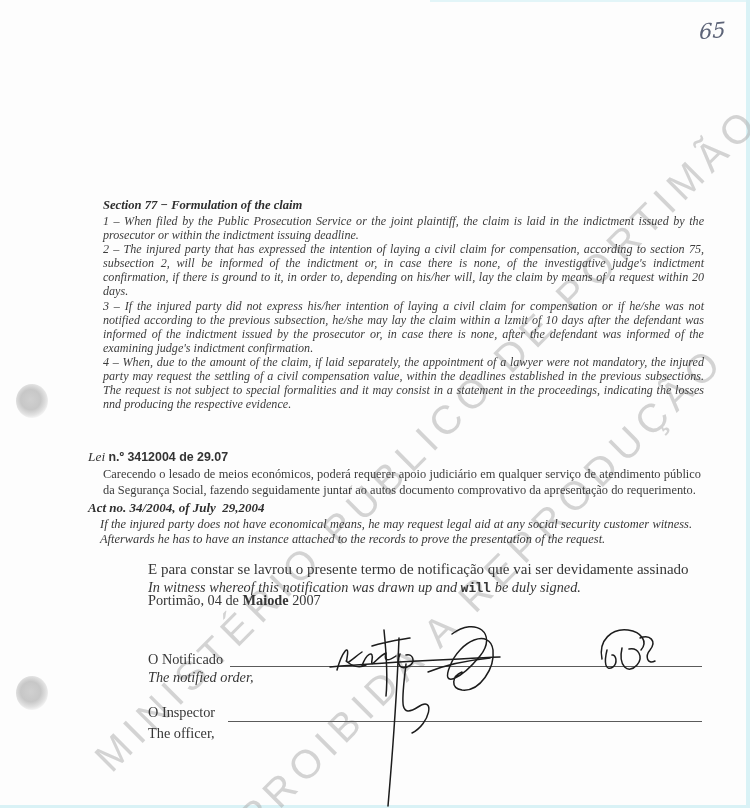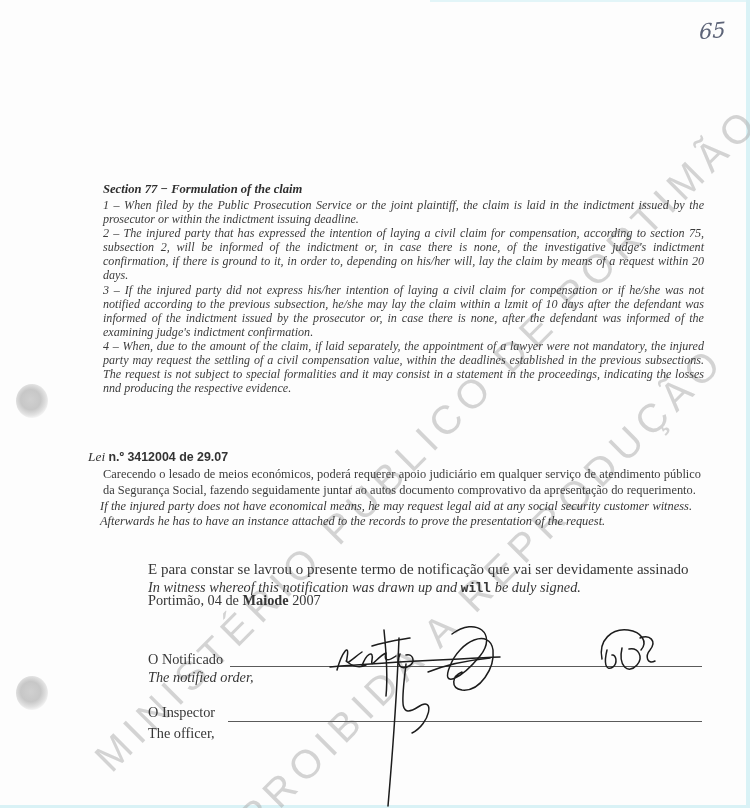--- a/index.html
+++ b/index.html
@@ -19,21 +19,21 @@
   
   .wm{position:absolute;z-index:1;font-family:"Liberation Sans", sans-serif;font-weight:400;
     color:rgba(170,170,170,0.5);letter-spacing:7px;font-size:40px;white-space:nowrap;
     transform-origin:0 50%;transform:rotate(-45deg);}
   .wm1{left:102px;top:742px;}
   .wm2{left:246px;top:802px;}
   
   .page-num{position:absolute;left:699px;top:19px;z-index:3;font-family:"DejaVu Serif", serif;
     font-style:italic;font-size:21px;color:#5d6478;transform:rotate(-5deg) skewX(-6deg);}
   
-  .section-block{position:absolute;left:103px;top:182px;width:601px;z-index:2;}
+  .section-block{position:absolute;left:103px;top:198px;width:601px;z-index:2;}
   .section-block h3{margin:0 0 1px 0;font-size:12.6px;font-weight:700;font-style:italic;color:#2e2e2e;}
   .section-block p{margin:0;font-size:12.1px;font-style:italic;line-height:14.1px;text-align:justify;color:#3c3c3c;}
   
   .lei-block{position:absolute;left:88px;top:449px;width:616px;z-index:2;}
   .lei-heading{font-size:13px;white-space:pre;}
   .lei-label{font-style:italic;font-size:13.4px;color:#333;}
   .lei-ref{font-family:"Liberation Sans", sans-serif;font-weight:700;font-size:12.4px;color:#333;}
   .pt-body{margin:1px 0 0 15px;width:598px;font-size:12.4px;line-height:16px;text-align:justify;color:#3c3c3c;}
   .act-heading{margin-top:2px;font-size:13px;font-weight:700;font-style:italic;color:#2e2e2e;white-space:pre;}
   .en-body{margin:1px 0 0 12px;width:592px;font-size:12.4px;font-style:italic;line-height:15.4px;text-align:justify;color:#383838;}
@@ -79,20 +79,21 @@
     <h3>Section 77 − Formulation of the claim</h3>
     <p>1 – When filed by the Public Prosecution Service or the joint plaintiff, the claim is laid in the indictment issued by the prosecutor or within the indictment issuing deadline.</p>
     <p>2 – The injured party that has expressed the intention of laying a civil claim for compensation, according to section 75, subsection 2, will be informed of the indictment or, in case there is none, of the investigative judge's indictment confirmation, if there is ground to it, in order to, depending on his/her will, lay the claim by means of a request within 20 days.</p>
     <p>3 – If the injured party did not express his/her intention of laying a civil claim for compensation or if he/she was not notified according to the previous subsection, he/she may lay the claim within a lzmit of 10 days after the defendant was informed of the indictment issued by the prosecutor or, in case there is none, after the defendant was informed of the examining judge's indictment confirmation.</p>
     <p>4 – When, due to the amount of the claim, if laid separately, the appointment of a lawyer were not mandatory, the injured party may request the settling of a civil compensation value, within the deadlines established in the previous subsections. The request is not subject to special formalities and it may consist in a statement in the proceedings, indicating the losses nnd producing the respective evidence.</p>
   </section>
 
   <section class="lei-block">
     <div class="lei-heading"><span class="lei-label">Lei </span><span class="lei-ref">n.º 3412004 de 29.07</span></div>
     <p class="pt-body">Carecendo o lesado de meios económicos, poderá requerer apoio judiciário em qualquer serviço de atendimento público da Segurança Social, fazendo seguidamente juntar ao autos documento comprovativo da apresentação do requerimento.</p>
+    <div class="act-heading">Act no. 34/2004, of July  29,2004</div>
     <p class="en-body">If the injured party does not have economical means, he may request legal aid at any social security customer witness. Afterwards he has to have an instance attached to the records to prove the presentation of the request.</p>
   </section>
 
   <section class="closing">
     <div class="pt-line">E para constar se lavrou o presente termo de notificação que vai ser devidamente assinado</div>
     <div class="en-line"><span>In witness whereof this notification was drawn up and </span><span class="will">will</span><span> be duly signed.</span></div>
   </section>
 
   <div class="date-line"><span>Portimão, 04 de </span><span class="bold">Maiode</span><span> 2007</span></div>
 

